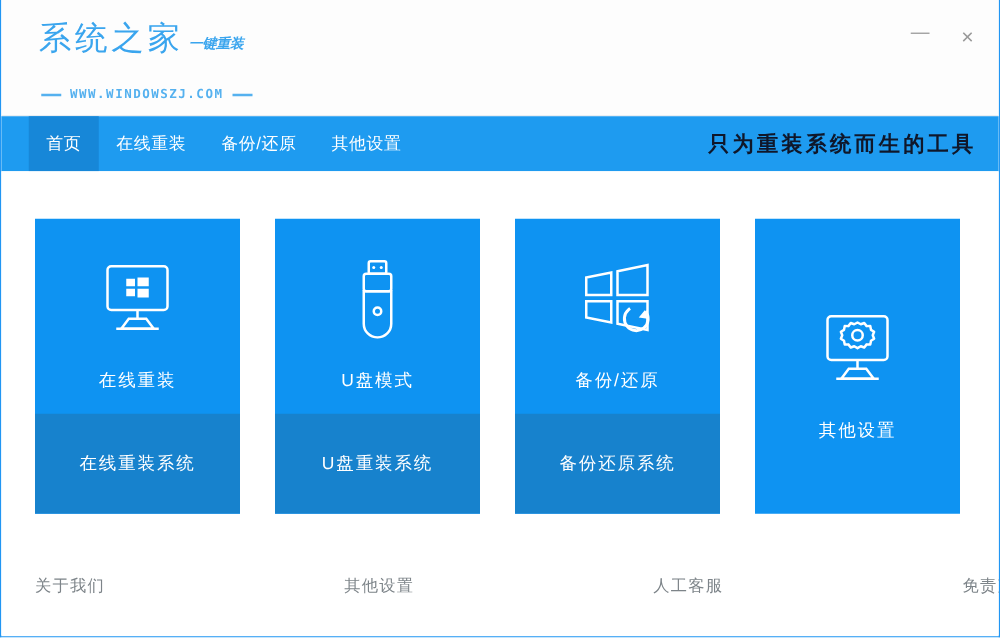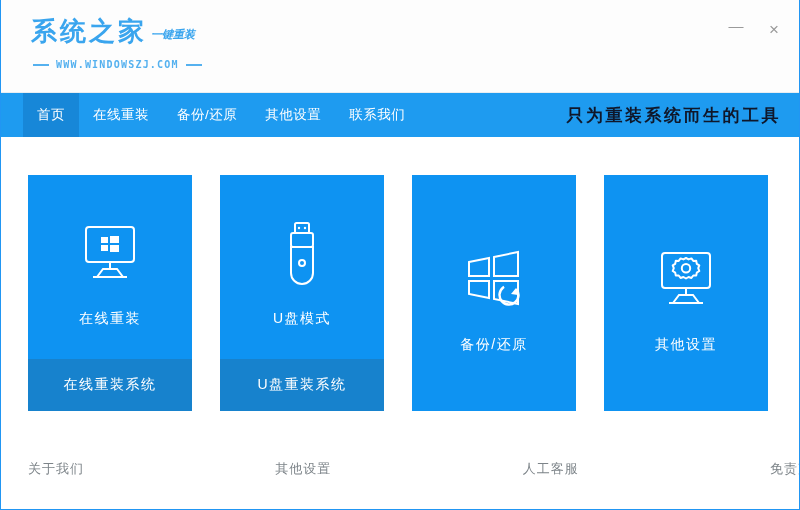--- a/index.html
+++ b/index.html
@@ -39,41 +39,41 @@
 
   .logo-row {
     display: flex;
     align-items: flex-end;
     gap: 4px;
   }
 
   .logo-main {
     font-family: "DejaVu Sans", sans-serif;
     font-size: 26px;
-    font-weight: bold;
+    font-weight: normal;
     color: #3aa5ee;
     letter-spacing: 3px;
     line-height: 1;
   }
 
   .logo-sub {
     font-family: "DejaVu Sans", sans-serif;
     font-size: 11px;
     font-weight: bold;
     color: #3aa5ee;
     letter-spacing: 0px;
     padding-bottom: 2px;
     font-style: italic;
   }
 
   .logo-url-row {
     display: flex;
     align-items: center;
     gap: 7px;
-    margin-top: 15px;
+    margin-top: 26px;
     padding-left: 2px;
   }
 
   .logo-dash {
     display: block;
     width: 16px;
     height: 2px;
     background: #55b1ef;
   }
 
@@ -191,21 +191,21 @@
     margin-bottom: 18px;
   }
 
   .card-title {
     color: #ffffff;
     font-size: 14px;
     letter-spacing: 1.5px;
   }
 
   .card-footer {
-    height: 52px;
+    height: 80px;
     background: #1782cd;
     display: flex;
     align-items: center;
     justify-content: center;
     color: #ffffff;
     font-size: 14px;
     letter-spacing: 1.5px;
   }
 
   
@@ -250,21 +250,20 @@
       <div class="win-btn">×</div>
     </div>
   </div>
 
   <div class="navbar">
     <div class="nav-items">
       <div class="nav-item active">首页</div>
       <div class="nav-item">在线重装</div>
       <div class="nav-item">备份/还原</div>
       <div class="nav-item">其他设置</div>
-      <div class="nav-item">联系我们</div>
     </div>
     <div class="nav-slogan">只为重装系统而生的工具</div>
   </div>
 
   <div class="content">
 
     <div class="cards">
 
       <div class="card">
         <div class="card-body">
@@ -313,20 +312,21 @@
               <path d="M6 31 L26 31 L26 48 L6 44 Z"></path>
               <path d="M31 31 L55 31 L55 54 L31 49 Z"></path>
               <g stroke="#ffffff" stroke-width="2.4" fill="none">
                 <circle cx="46" cy="45" r="9.5" stroke-dasharray="46 14" transform="rotate(-40 46 45)"></circle>
                 <path d="M53 38 L55 45 L48 44 Z" fill="#ffffff" stroke="none"></path>
               </g>
             </svg>
           </div>
           <div class="card-title">备份/还原</div>
         </div>
+        <div class="card-footer">备份还原系统</div>
       </div>
 
       <div class="card">
         <div class="card-body">
           <div class="card-icon">
             <svg width="62" height="56" viewBox="0 0 62 56" fill="none" stroke="#ffffff" stroke-width="2">
               <rect x="7" y="2" width="48" height="35" rx="3"></rect>
               <line x1="31" y1="37" x2="31" y2="44"></line>
               <path d="M18 52 L24 44 L38 44 L44 52 Z"></path>
               <line x1="14" y1="52" x2="48" y2="52"></line>

